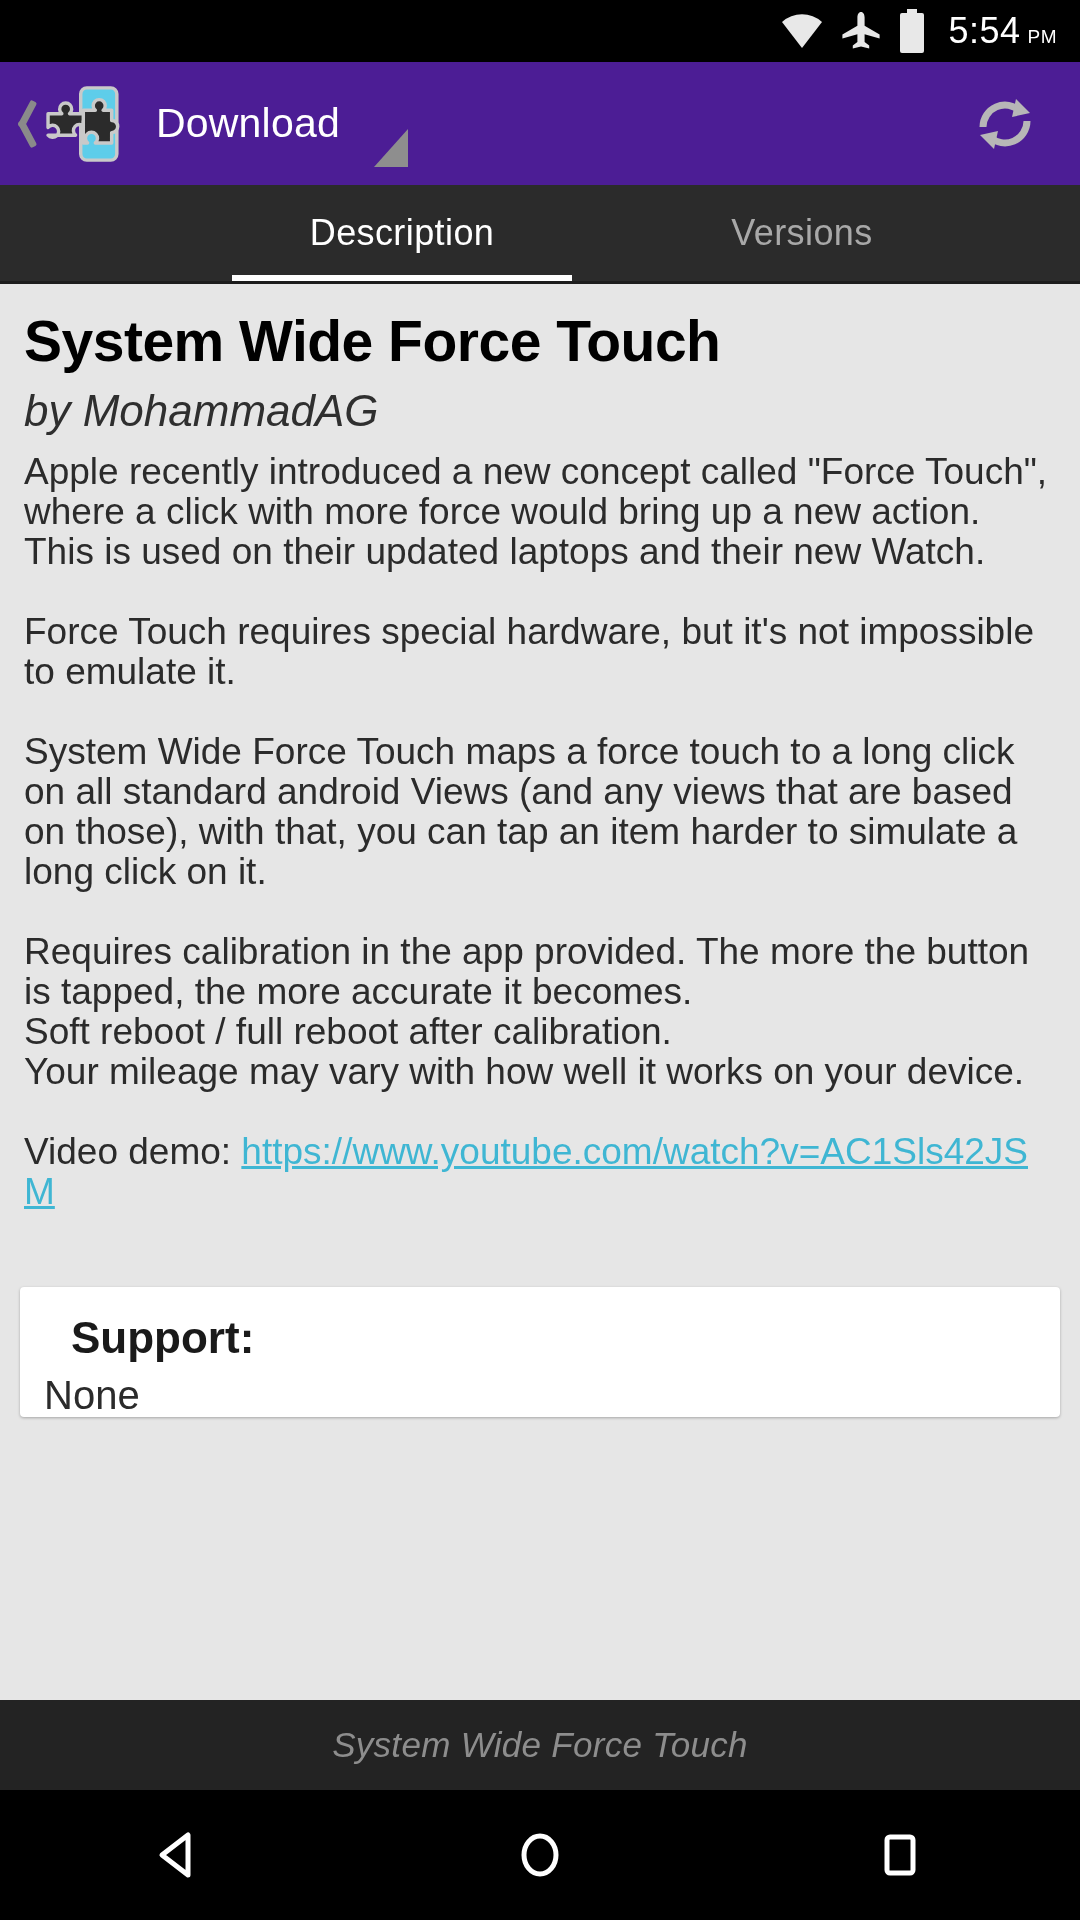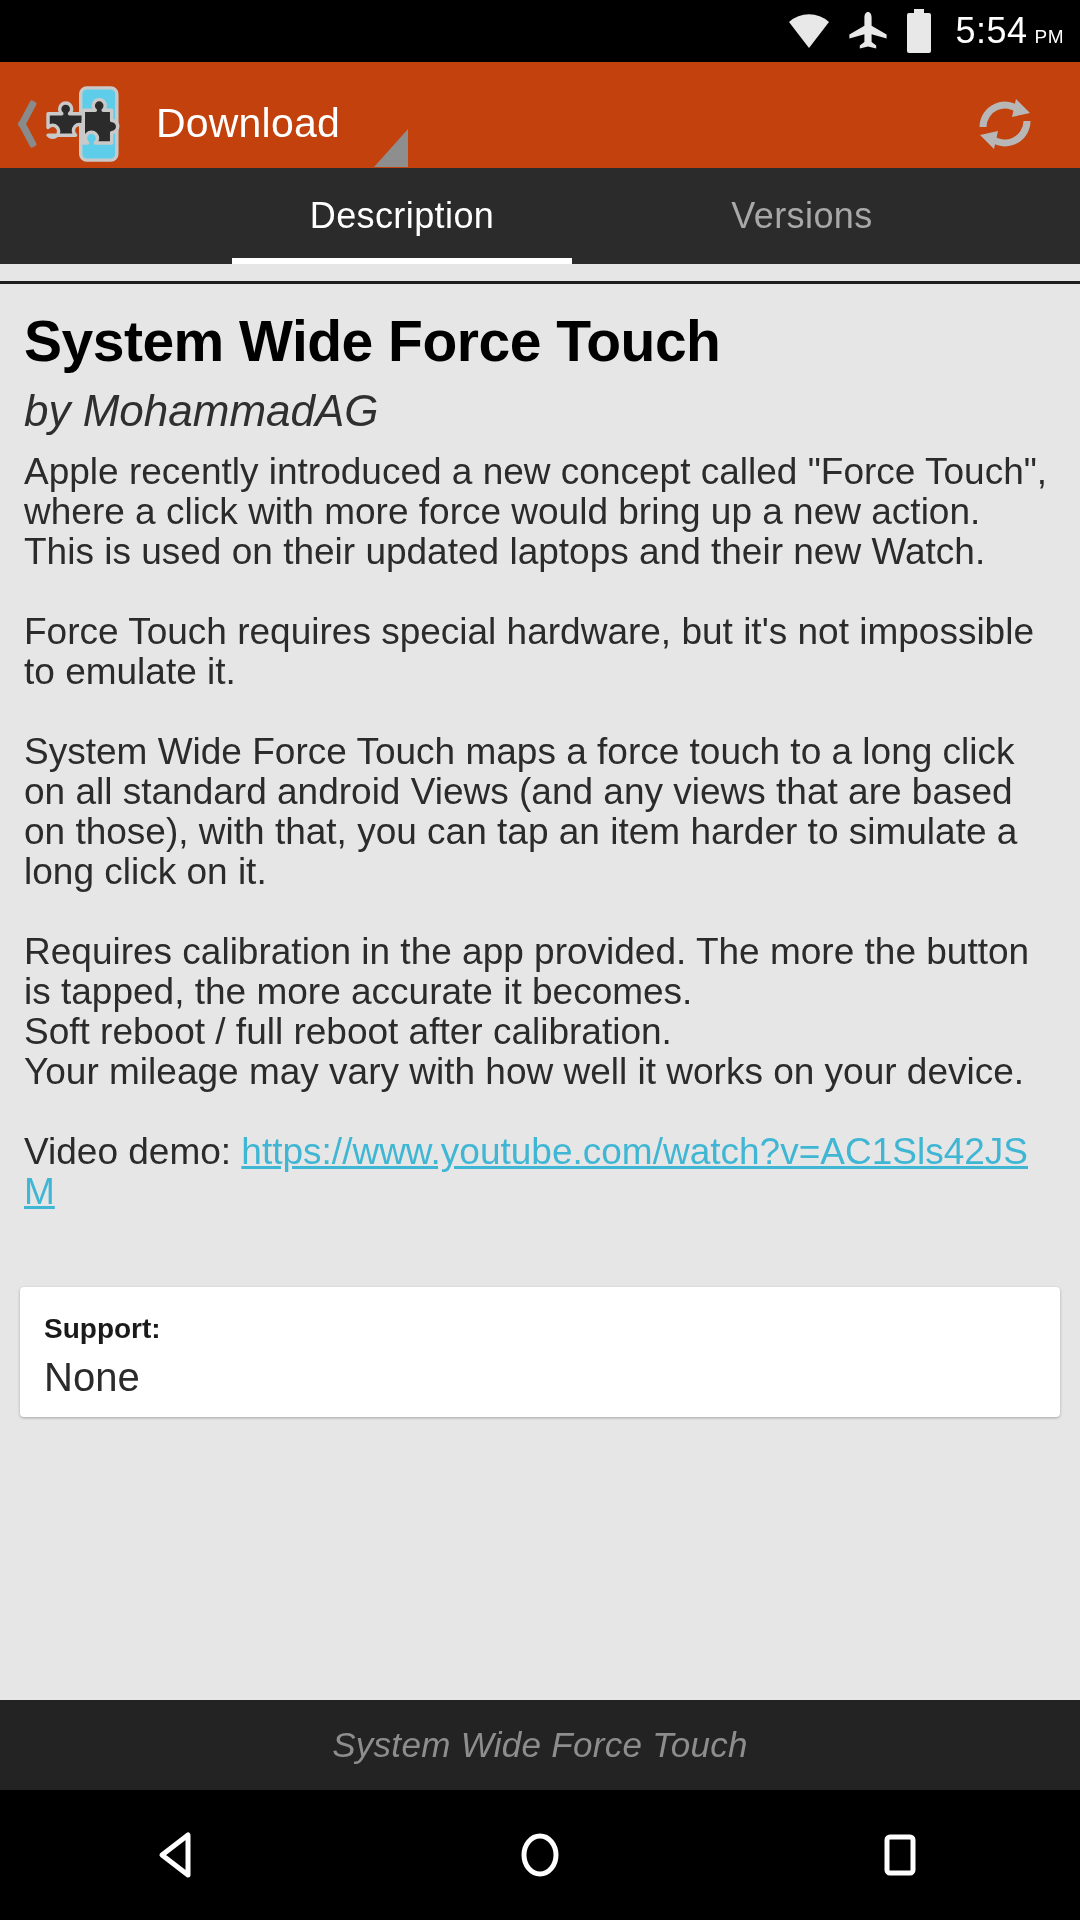--- a/index.html
+++ b/index.html
@@ -8,33 +8,33 @@
     background:#000;
     font-family:"Liberation Sans", sans-serif;
     overflow:hidden;
   }
   .screen { position:relative; width:1080px; height:1920px; background:#e6e6e6; }
 
   
   .statusbar {
     position:absolute; top:0; left:0; width:1080px; height:62px;
     background:#000; display:flex; align-items:center;
-    justify-content:flex-end; padding-right:16px; gap:16px;
+    justify-content:flex-end; padding-right:23px; gap:16px;
   }
   .sb-icon { display:flex; align-items:center; justify-content:center; }
   .sb-time {
     color:#fff; font-size:36px; font-weight:400; letter-spacing:0.5px;
     display:flex; align-items:baseline; gap:7px; margin-left:6px;
   }
   .sb-ampm { font-size:19px; }
 
   
   .appbar {
     position:absolute; top:62px; left:0; width:1080px; height:123px;
-    background:#c2410c; display:flex; align-items:center;
+    background:#4c1d95; display:flex; align-items:center;
   }
   .appbar-up {
     display:flex; align-items:center; height:123px;
     padding-left:8px; padding-right:6px; gap:2px;
   }
   .chev { width:26px; height:52px; position:relative; }
   .chev::before, .chev::after {
     content:""; position:absolute; left:9px; width:7px; height:29px;
     background:#8a8a8a; border-radius:2px;
   }
@@ -51,21 +51,21 @@
     border-left:34px solid transparent;
     border-bottom:38px solid #8e8e8e;
   }
   .refresh-btn {
     margin-left:auto; margin-right:30px;
     width:90px; height:90px; display:flex; align-items:center; justify-content:center;
   }
 
   
   .tabs {
-    position:absolute; top:168px; left:0; width:1080px; height:96px;
+    position:absolute; top:185px; left:0; width:1080px; height:96px;
     background:#2b2b2b; display:flex; align-items:stretch;
   }
   .tab {
     position:relative; display:flex; align-items:center; justify-content:center;
     font-size:36px; letter-spacing:0.4px;
   }
   .tab.t-desc { width:340px; margin-left:232px; color:#ffffff; }
   .tab.t-vers { width:340px; margin-left:60px; color:#a8a8a8; }
   .tab.active::after {
     content:""; position:absolute; bottom:0; left:0; right:0; height:6px;
@@ -94,21 +94,21 @@
   }
   .desc-link {
     color:#3fb6d3; text-decoration:underline; word-break:break-all;
   }
   .support-card {
     position:absolute; left:20px; right:20px; top:1003px;
     background:#fff; border-radius:4px;
     box-shadow:0 1px 3px rgba(0,0,0,0.28);
     padding:26px 24px 0 24px; height:130px; overflow:hidden;
   }
-  .support-label { font-size:28px; font-weight:bold; color:#1a1a1a; }
+  .support-label { font-size:44px; font-weight:bold; color:#1a1a1a;margin-left:27px; }
   .support-value { font-size:40px; color:#2b2b2b; margin-top:10px; }
 
   
   .bottombar {
     position:absolute; top:1700px; left:0; width:1080px; height:90px;
     background:#232323; display:flex; align-items:center; justify-content:center;
   }
   .bottombar-text {
     color:#8d8d8d; font-size:35px; font-style:italic; letter-spacing:0.3px;
   }

